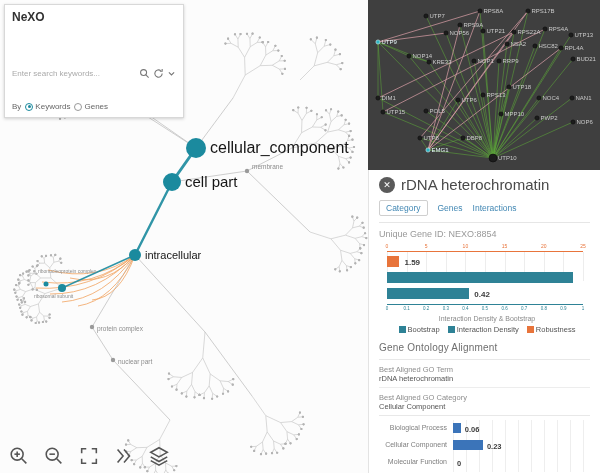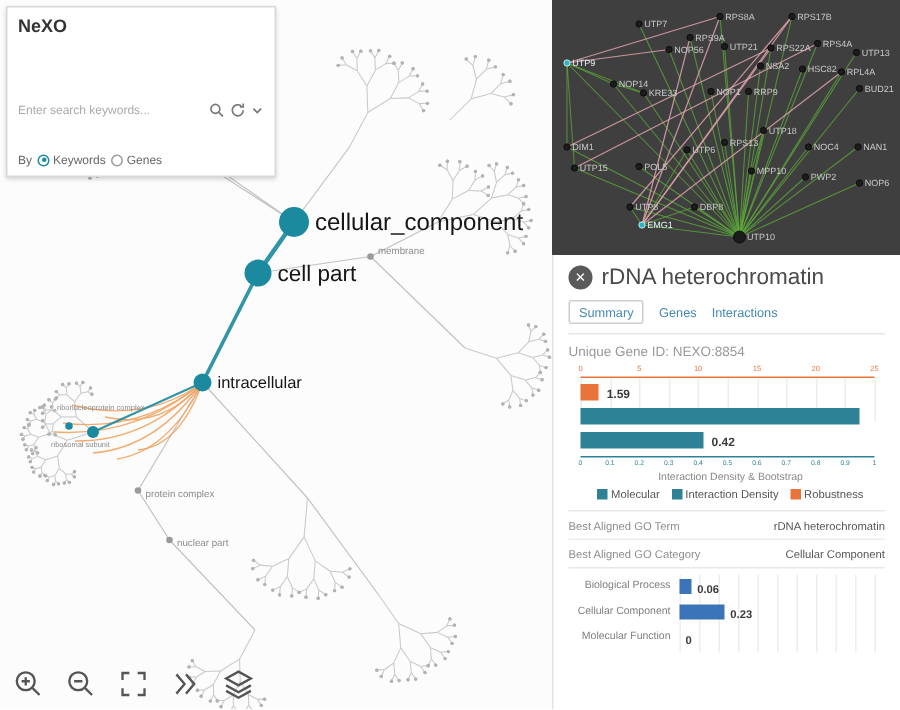--- a/index.html
+++ b/index.html
@@ -44,21 +44,21 @@
   .dp-termid { font-size:9px; color:#999; margin-top:6px; }
   .dp-section { font-size:10px; color:#6e6e6e; margin-top:7px; letter-spacing:.2px; }
   .dp-divider { border-top:1px solid #e8e8e8; margin-top:6px; }
 
   #tr-chart { position:relative; width:204px; height:92px; margin:4px 0 0 6px; }
   .axlab { font-size:7px; color:#8a8a8a; text-align:center; width:204px; margin-left:6px; }
   .legend { display:flex; justify-content:center; gap:8px; margin:3px 0 0 6px; width:204px; }
   .legend .li { display:flex; align-items:center; gap:2px; font-size:7.5px; color:#555; }
   .legend .sw { width:7px; height:7px; display:inline-block; }
 
-  .al-row { display:flex; justify-content:space-between; padding:5px 0 4px; border-top:1px solid #ededed; }
+  .al-row { display:flex; justify-content:space-between; padding:5px 0 4px; border-top:1px solid #ededed;flex-direction:column; }
   .al-row .k { font-size:7.5px; color:#8d8d8d; }
   .al-row .v { font-size:7.5px; color:#555; }
 
   #go-chart { position:relative; width:212px; height:72px; margin-top:4px; }
 </style>
 </head>
 <body>
 
 <div id="app">
 
@@ -1089,21 +1089,21 @@
         <text x="130" y="160.2" font-size="6" fill="#c9c9c9">UTP10</text>
       </svg>
   </div>
 
   <div id="detail-panel">
     <div class="dp-header">
       <span class="dp-close">✕</span>
       <span class="dp-title">rDNA heterochromatin</span>
     </div>
     <div class="dp-tabs">
-      <span class="dp-tab active">Summary</span>
+      <span class="dp-tab active">Category</span>
       <span class="dp-tab">Genes</span>
       <span class="dp-tab">Interactions</span>
     </div>
     <div class="dp-termid">Unique Gene ID: NEXO:8854</div>
 
     <div id="tr-chart" style="height: 72px;">
         <div style="position: absolute; left: 2px; top: 9px; bottom: 34px; width: 1px; background: rgb(237, 237, 237);"></div>
         <div style="position: absolute; left: 21.6px; top: 9px; bottom: 34px; width: 1px; background: rgb(237, 237, 237);"></div>
         <div style="position: absolute; left: 41.2px; top: 9px; bottom: 34px; width: 1px; background: rgb(237, 237, 237);"></div>
         <div style="position: absolute; left: 60.8px; top: 9px; bottom: 34px; width: 1px; background: rgb(237, 237, 237);"></div>
@@ -1136,32 +1136,33 @@
         <span style="position: absolute; left: 119.6px; top: 63px; transform: translateX(-50%); font-size: 4.5px; color: rgb(46, 130, 150);">0.6</span>
         <span style="position: absolute; left: 139.2px; top: 63px; transform: translateX(-50%); font-size: 4.5px; color: rgb(46, 130, 150);">0.7</span>
         <span style="position: absolute; left: 158.8px; top: 63px; transform: translateX(-50%); font-size: 4.5px; color: rgb(46, 130, 150);">0.8</span>
         <span style="position: absolute; left: 178.4px; top: 63px; transform: translateX(-50%); font-size: 4.5px; color: rgb(46, 130, 150);">0.9</span>
         <span style="position: absolute; left: 198px; top: 63px; transform: translateX(-50%); font-size: 4.5px; color: rgb(46, 130, 150);">1</span>
       </div>
     <div class="axlab">Interaction Density &amp; Bootstrap</div>
     <div class="legend">
       <span class="li">
           <span class="sw" id="sw0" style="background: rgb(46, 130, 150);"></span>
-          <span>Molecular</span>
+          <span>Bootstrap</span>
         </span>
       <span class="li">
           <span class="sw" id="sw1" style="background: rgb(46, 130, 150);"></span>
           <span>Interaction Density</span>
         </span>
       <span class="li">
           <span class="sw" id="sw2" style="background: rgb(232, 116, 59);"></span>
           <span>Robustness</span>
         </span>
     </div>
 
+    <div class="dp-section" style="margin-top:8px;">Gene Ontology Alignment</div>
     <div class="dp-divider"></div>
     <div class="al-row" style="border-top:none;">
       <span class="k">Best Aligned GO Term</span>
       <span class="v">rDNA heterochromatin</span>
     </div>
     <div class="al-row">
       <span class="k">Best Aligned GO Category</span>
       <span class="v">Cellular Component</span>
     </div>
     <div class="dp-divider" style="margin-top:0;"></div>

